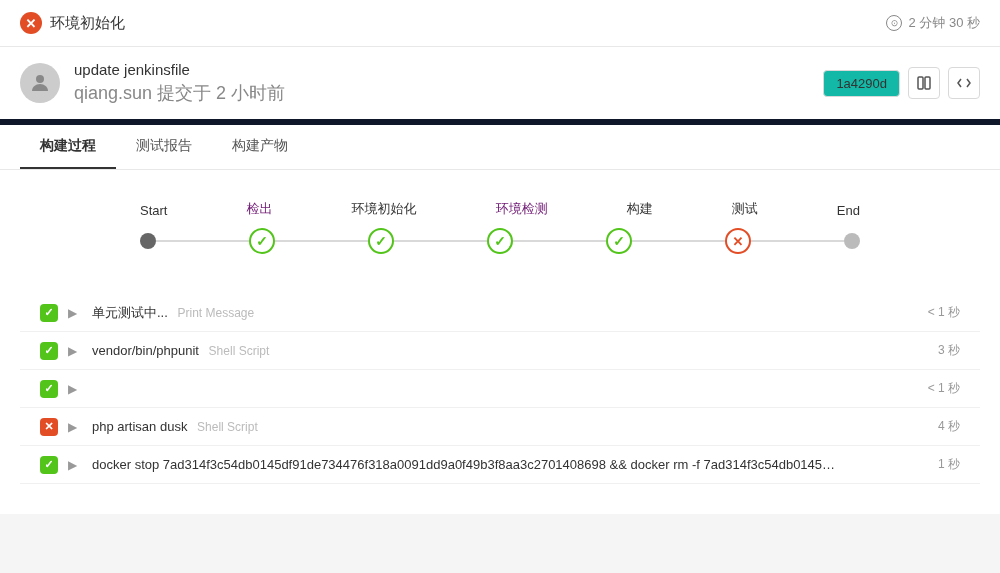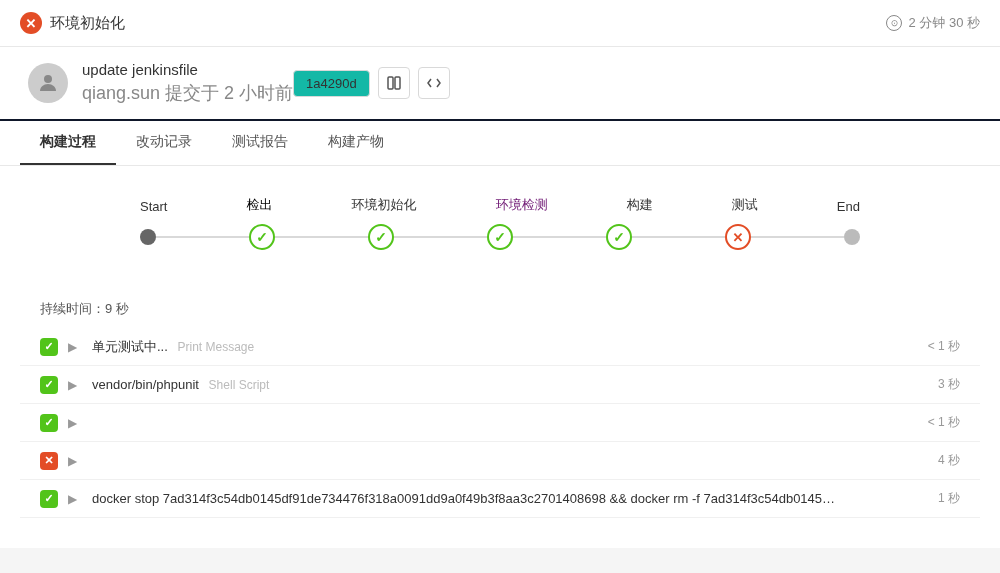--- a/index.html
+++ b/index.html
@@ -51,24 +51,25 @@
       border: 1.5px solid #888;
       border-radius: 50%;
       display: inline-flex;
       align-items: center;
       justify-content: center;
       font-size: 9px;
     }
 
     .commit-bar {
       background: #fff;
-      border-bottom: 2px solid #0f172a;
-      padding: 14px 28px;
-      display: flex;
-      align-items: center;
+      border-bottom: 6px solid #0f172a;
+      padding: 14px 20px;
+      display: flex;
+      align-items: center;
+      justify-content: space-between;
     }
     .commit-left {
       display: flex;
       align-items: center;
       gap: 14px;
     }
     .avatar {
       width: 40px;
       height: 40px;
       background: #ccc;
@@ -251,35 +252,34 @@
       <svg width="16" height="16" viewBox="0 0 16 16" fill="none">
         <polyline points="5,4 2,8 5,12" stroke="#555" stroke-width="1.5" fill="none"></polyline>
         <polyline points="11,4 14,8 11,12" stroke="#555" stroke-width="1.5" fill="none"></polyline>
       </svg>
     </div>
   </div>
 </div>
 
 <div class="tabs-bar">
   <div class="tab-item active">构建过程</div>
-  <div class="tab-item">改动记录</div>
   <div class="tab-item">测试报告</div>
   <div class="tab-item">构建产物</div>
 </div>
 
 <div class="main-content">
 
   <div class="pipeline-wrapper">
 
     <div style="display:flex;justify-content:space-between;align-items:flex-end;margin-bottom:10px;">
       <div class="node-wrap">
         <span style="font-size:13px;color:#333;">Start</span>
       </div>
       <div class="node-wrap">
-        <span style="font-size:13px;color:#000000;">检出</span>
+        <span style="font-size:13px;color:#701a75;">检出</span>
       </div>
       <div class="node-wrap">
         <span style="font-size:13px;color:#333;">环境初始化</span>
       </div>
       <div class="node-wrap">
         <span style="font-size:13px;color:#701a75;">环境检测</span>
       </div>
       <div class="node-wrap">
         <span style="font-size:13px;color:#333;">构建</span>
       </div>
@@ -321,21 +321,20 @@
       </div>
       <div style="flex:1;height:2px;background:#d9d9d9;"></div>
 
       <div style="width:16px;height:16px;background:#bbb;border-radius:50%;flex-shrink:0;"></div>
     </div>
   </div>
 
   <div style="height:30px;"></div>
 
   <div class="log-area">
-    <div class="duration-label">持续时间：9 秒</div>
 
     <div class="log-row">
       <div class="status-dot success">✓</div>
       <span class="expand-arrow">▶</span>
       <span class="log-main-text">
         <span>单元测试中...</span>
         <span class="log-sub-text">Print Message</span>
       </span>
       <span class="log-time"><span>&lt; 1 秒</span></span>
     </div>
@@ -352,20 +351,24 @@
 
     <div class="log-row">
       <div class="status-dot success">✓</div>
       <span class="expand-arrow">▶</span>
       <span class="log-time"><span>&lt; 1 秒</span></span>
     </div>
 
     <div class="log-row">
       <div class="status-dot fail">✕</div>
       <span class="expand-arrow">▶</span>
+      <span class="log-main-text">
+        <span>php artisan dusk</span>
+        <span class="log-script-tag">Shell Script</span>
+      </span>
       <span class="log-time"><span>4 秒</span></span>
     </div>
 
     <div class="log-row">
       <div class="status-dot success">✓</div>
       <span class="expand-arrow">▶</span>
       <span class="log-main-text" style="overflow:hidden;text-overflow:ellipsis;white-space:nowrap;max-width:750px;">
         <span>docker stop 7ad314f3c54db0145df91de734476f318a0091dd9a0f49b3f8aa3c2701408698 &amp;&amp; docker rm -f 7ad314f3c54db0145df91de734476f318a0...</span>
         
       </span>

